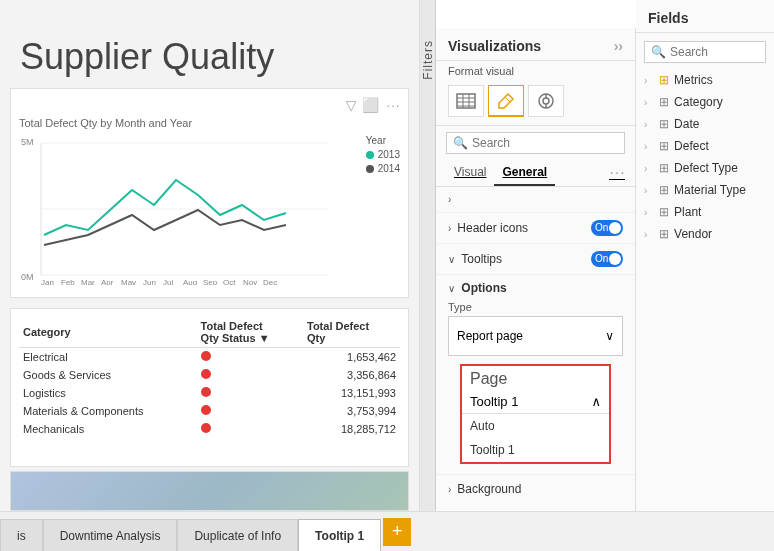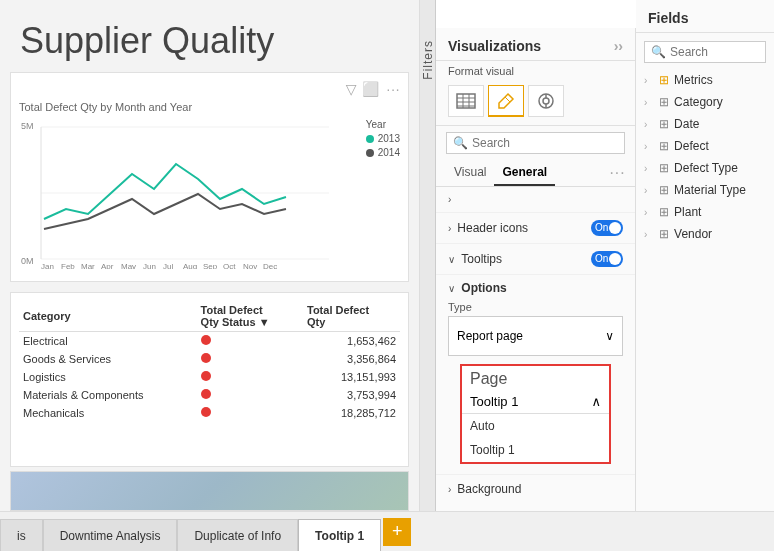--- a/index.html
+++ b/index.html
@@ -27,21 +27,21 @@
       display: flex;
       flex-direction: column;
       overflow: hidden;
       border-right: 1px solid #ddd;
     }
 
     .report-title {
       font-size: 36px;
       font-weight: 300;
       color: #444;
-      padding: 20px 20px 10px 20px;
+      padding: 36px 20px 10px 20px;
       font-family: 'Segoe UI', Arial, sans-serif;
     }
 
     .chart-container {
       background: #fff;
       margin: 0 10px 10px 10px;
       border: 1px solid #e0e0e0;
       padding: 8px;
       position: relative;
       height: 210px;
@@ -237,20 +237,21 @@
       background: transparent;
     }
 
     .viz-tabs {
       display: flex;
       gap: 0;
       padding: 0 10px;
       border-bottom: 1px solid #ddd;
       align-items: center;
       justify-content: space-between;
+      text-decoration: underline;
     }
 
     .viz-tab {
       font-size: 12px;
       padding: 5px 8px;
       cursor: pointer;
       color: #555;
       border-bottom: 2px solid transparent;
     }
 

